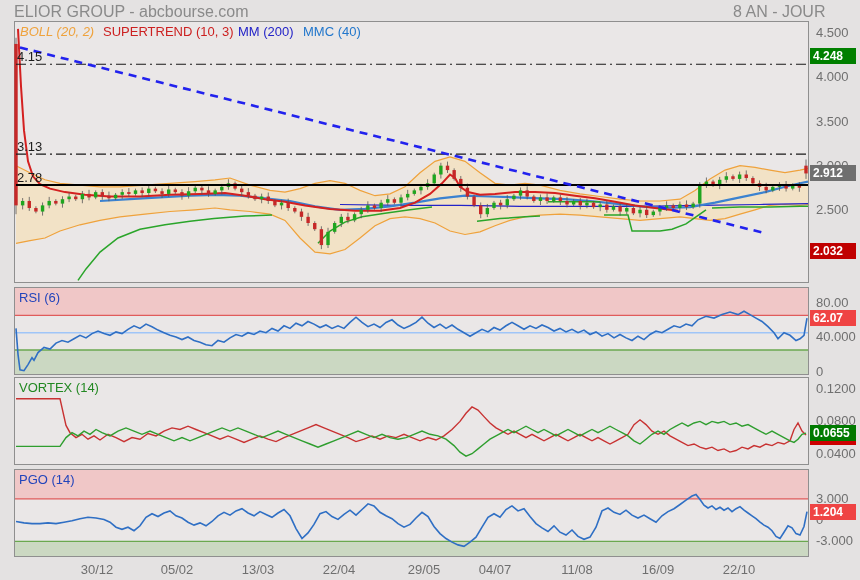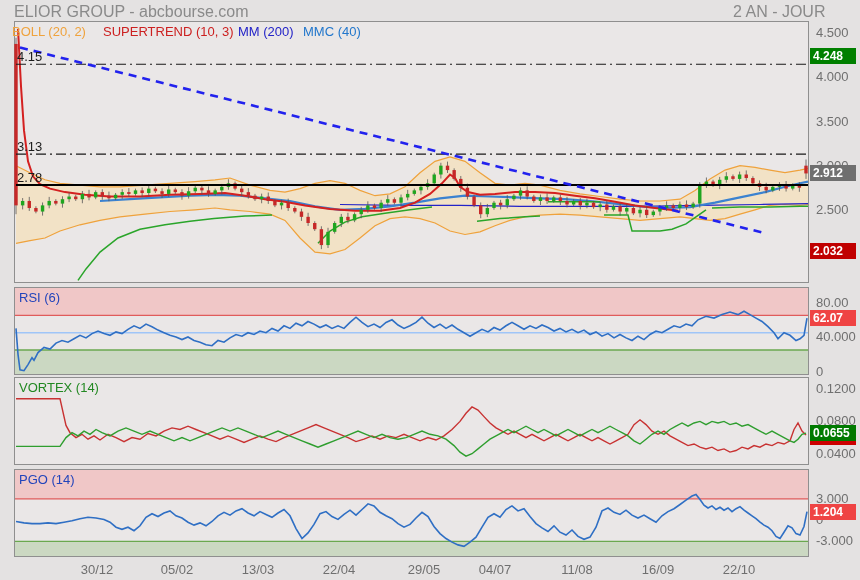--- a/index.html
+++ b/index.html
@@ -15,21 +15,21 @@
          font-size:12px;font-weight:bold;color:#fff;padding-left:3px;box-sizing:border-box;}
   .lvl-lbl{position:absolute;left:17px;font-size:13px;color:#1c1c1c;white-space:nowrap;}
   .x-lbl{position:absolute;width:52px;text-align:center;font-size:13px;color:#6f6f6f;top:562px;}
   .marker{position:absolute;left:810px;width:46px;}
 </style>
 </head>
 <body>
 
 <div id="screen">
   <div class="hdr" style="left:14px;top:3px;">ELIOR GROUP - abcbourse.com</div>
-  <div class="hdr" style="left:733px;top:3px;">2 AN - JOUR</div>
+  <div class="hdr" style="left:733px;top:3px;">8 AN - JOUR</div>
 
   <div class="panel" style="left:14px;top:21px;width:795px;height:262px;"></div>
   <div class="panel" style="left:14px;top:287px;width:795px;height:88px;"></div>
   <div class="panel" style="left:14px;top:377px;width:795px;height:88px;"></div>
   <div class="panel" style="left:14px;top:469px;width:795px;height:88px;"></div>
 
   <svg id="chart-svg" width="860" height="580">
       <rect x="15" y="288" width="793" height="27.470588235294144" fill="#f0c7c7"></rect>
       <rect x="15" y="349.98039215686276" width="793" height="24.019607843137237" fill="#cbd8c2"></rect>
       <line x1="15" y1="315.47058823529414" x2="808" y2="315.47058823529414" stroke="#e05b5b" stroke-width="1.3"></line>
@@ -295,21 +295,21 @@
       <line x1="16" y1="154.20538720538718" x2="808" y2="154.20538720538718" stroke="#1a1a1a" stroke-width="1.2" stroke-dasharray="10 4 2 4"></line>
       <line x1="16" y1="185.08080808080808" x2="808" y2="185.08080808080808" stroke="#000" stroke-width="2"></line>
       <path d="M20.0 47.5 L763.0 232.7" fill="none" stroke="#2222ee" stroke-width="2.6" stroke-dasharray="8 6"></path>
       <path d="M16.0 328.4 L18.0 354.3 L20.0 369.8 L24.0 370.7 L28.0 364.6 L32.0 357.7 L34.0 360.3 L38.0 352.6 L44.0 347.4 L50.0 349.1 L56.0 343.1 L62.0 340.5 L68.0 342.2 L74.0 338.8 L80.0 335.3 L86.0 337.9 L92.0 333.6 L98.0 331.0 L104.0 333.6 L110.0 335.3 L116.0 331.9 L122.0 333.6 L128.0 329.3 L134.0 325.8 L140.0 328.4 L146.0 324.1 L152.0 326.7 L158.0 330.1 L164.0 332.7 L170.0 335.3 L176.0 337.0 L182.0 339.6 L188.0 337.0 L194.0 340.5 L200.0 342.2 L206.0 344.8 L212.0 345.7 L218.0 340.5 L224.0 342.2 L230.0 337.9 L236.0 334.5 L242.0 336.2 L248.0 332.7 L254.0 334.5 L260.0 331.0 L266.0 332.7 L272.0 328.4 L278.0 331.0 L284.0 325.8 L290.0 328.4 L296.0 323.2 L302.0 325.8 L308.0 321.5 L314.0 324.1 L320.0 327.5 L326.0 325.0 L332.0 328.4 L338.0 325.8 L344.0 328.4 L350.0 322.4 L356.0 317.2 L362.0 322.4 L368.0 326.7 L374.0 324.1 L380.0 327.5 L386.0 322.4 L392.0 319.8 L398.0 325.0 L404.0 328.4 L410.0 325.8 L416.0 322.4 L422.0 317.2 L428.0 323.2 L434.0 327.5 L440.0 324.1 L446.0 328.4 L452.0 325.0 L458.0 329.3 L464.0 332.7 L470.0 336.2 L476.0 332.7 L482.0 329.3 L488.0 331.9 L494.0 327.5 L500.0 330.1 L506.0 325.8 L512.0 322.4 L518.0 325.8 L524.0 329.3 L530.0 325.8 L536.0 328.4 L542.0 325.0 L548.0 327.5 L554.0 331.0 L560.0 328.4 L566.0 331.9 L572.0 329.3 L578.0 332.7 L584.0 330.1 L590.0 334.5 L596.0 331.9 L602.0 336.2 L608.0 333.6 L614.0 337.9 L620.0 334.5 L626.0 337.9 L632.0 340.5 L638.0 336.2 L644.0 339.6 L650.0 334.5 L656.0 331.0 L662.0 332.7 L668.0 329.3 L674.0 325.8 L680.0 327.5 L686.0 324.1 L692.0 325.8 L698.0 319.8 L706.0 316.3 L714.0 318.1 L722.0 314.6 L730.0 312.0 L738.0 314.6 L744.0 311.2 L750.0 314.6 L756.0 318.1 L762.0 321.5 L768.0 326.7 L774.0 332.7 L778.0 338.8 L784.0 332.7 L790.0 335.3 L796.0 340.5 L800.0 338.8 L804.0 335.3 L807.0 318.1" fill="none" stroke="#2f6fc4" stroke-width="1.6"></path>
       <path d="M16.0 521.5 L24.0 522.9 L32.0 523.6 L40.0 523.6 L48.0 522.9 L56.0 523.6 L64.0 522.2 L72.0 520.8 L80.0 518.7 L88.0 517.3 L96.0 518.0 L104.0 519.4 L110.0 522.2 L116.0 527.2 L122.0 529.3 L128.0 527.2 L134.0 530.7 L140.0 525.8 L146.0 517.3 L152.0 513.7 L158.0 516.5 L164.0 513.0 L170.0 510.9 L176.0 515.8 L182.0 518.0 L188.0 522.2 L194.0 525.1 L200.0 522.9 L206.0 525.8 L212.0 521.5 L218.0 515.8 L224.0 512.3 L230.0 515.1 L236.0 510.9 L242.0 508.7 L248.0 513.0 L254.0 515.8 L260.0 511.6 L266.0 514.4 L272.0 517.3 L278.0 513.0 L284.0 509.5 L290.0 515.8 L296.0 528.6 L302.0 538.5 L308.0 532.9 L314.0 524.4 L320.0 513.7 L326.0 511.6 L332.0 516.5 L338.0 519.4 L344.0 514.4 L350.0 510.2 L356.0 515.1 L362.0 509.5 L368.0 503.8 L374.0 505.9 L380.0 512.3 L386.0 515.8 L392.0 518.7 L398.0 523.6 L404.0 527.2 L410.0 524.4 L416.0 518.0 L422.0 512.3 L428.0 516.5 L434.0 526.5 L440.0 533.6 L446.0 538.5 L452.0 542.1 L458.0 544.9 L464.0 546.4 L470.0 542.1 L476.0 537.1 L482.0 527.2 L488.0 517.3 L494.0 513.7 L500.0 517.3 L506.0 509.5 L512.0 505.9 L518.0 510.9 L524.0 508.7 L530.0 516.5 L536.0 523.6 L542.0 527.9 L548.0 531.5 L554.0 525.8 L560.0 532.2 L566.0 535.0 L572.0 530.0 L578.0 536.4 L584.0 539.3 L590.0 537.1 L596.0 527.2 L602.0 510.9 L608.0 508.0 L614.0 512.3 L620.0 514.4 L626.0 510.2 L632.0 515.1 L638.0 518.0 L644.0 515.1 L650.0 518.7 L656.0 522.2 L662.0 515.8 L668.0 511.6 L674.0 508.7 L680.0 504.5 L686.0 500.2 L692.0 496.0 L696.0 494.5 L700.0 499.5 L704.0 505.2 L708.0 508.0 L712.0 505.9 L716.0 509.5 L720.0 507.3 L724.0 510.2 L728.0 508.0 L732.0 511.6 L736.0 508.7 L740.0 506.6 L744.0 510.2 L748.0 513.0 L752.0 515.8 L756.0 518.7 L760.0 522.2 L764.0 525.1 L768.0 527.2 L772.0 530.7 L776.0 536.4 L780.0 538.5 L784.0 532.2 L788.0 525.8 L792.0 527.9 L796.0 533.6 L800.0 535.0 L804.0 526.5 L807.0 511.6" fill="none" stroke="#2f6fc4" stroke-width="1.6"></path>
       <path d="M16.0 398.8 L60.0 398.8 L66.0 425.4 L70.0 432.7 L76.0 437.6 L82.0 434.3 L88.0 439.2 L94.0 435.9 L100.0 440.0 L108.0 434.3 L116.0 437.6 L124.0 441.6 L132.0 437.6 L140.0 439.2 L148.0 433.5 L156.0 435.9 L164.0 431.1 L172.0 427.9 L180.0 429.5 L188.0 426.2 L196.0 429.5 L204.0 432.7 L212.0 435.9 L220.0 439.2 L228.0 435.9 L236.0 439.2 L244.0 442.4 L252.0 439.2 L260.0 435.9 L268.0 439.2 L276.0 441.6 L284.0 437.6 L292.0 434.3 L300.0 431.1 L308.0 427.9 L316.0 424.6 L324.0 427.9 L332.0 431.1 L340.0 434.3 L348.0 437.6 L356.0 441.6 L364.0 439.2 L372.0 435.9 L380.0 439.2 L388.0 435.9 L396.0 437.6 L404.0 434.3 L412.0 437.6 L420.0 440.8 L428.0 437.6 L436.0 440.0 L444.0 435.9 L452.0 429.5 L460.0 421.4 L466.0 413.3 L472.0 406.9 L478.0 410.1 L484.0 416.6 L490.0 423.0 L496.0 427.9 L502.0 431.1 L508.0 434.3 L514.0 431.1 L520.0 434.3 L526.0 437.6 L532.0 434.3 L538.0 437.6 L544.0 440.8 L550.0 437.6 L556.0 434.3 L562.0 437.6 L568.0 440.8 L574.0 437.6 L580.0 434.3 L586.0 437.6 L592.0 440.8 L598.0 437.6 L604.0 440.8 L610.0 444.0 L616.0 440.8 L622.0 437.6 L628.0 434.3 L634.0 424.6 L640.0 419.8 L646.0 424.6 L652.0 431.1 L658.0 434.3 L664.0 431.1 L670.0 435.9 L676.0 439.2 L682.0 442.4 L688.0 445.6 L694.0 444.0 L700.0 447.2 L706.0 448.9 L712.0 447.2 L718.0 450.5 L724.0 448.9 L730.0 452.1 L736.0 450.5 L742.0 447.2 L748.0 448.9 L754.0 445.6 L760.0 447.2 L766.0 444.0 L772.0 445.6 L778.0 442.4 L784.0 444.0 L790.0 440.8 L794.0 429.5 L798.0 423.0 L802.0 431.1 L806.0 435.1" fill="none" stroke="#c83232" stroke-width="1.4"></path>
       <path d="M16.0 446.4 L60.0 446.4 L66.0 437.6 L72.0 432.7 L78.0 435.9 L84.0 431.1 L90.0 434.3 L96.0 429.5 L102.0 432.7 L110.0 435.9 L118.0 431.1 L126.0 427.9 L134.0 431.1 L142.0 434.3 L150.0 431.1 L158.0 434.3 L166.0 437.6 L174.0 440.8 L182.0 437.6 L190.0 440.8 L198.0 437.6 L206.0 434.3 L214.0 431.1 L222.0 427.9 L230.0 431.1 L238.0 427.9 L246.0 431.1 L254.0 434.3 L262.0 437.6 L270.0 434.3 L278.0 431.1 L286.0 434.3 L294.0 437.6 L302.0 440.8 L310.0 444.0 L318.0 447.2 L326.0 444.0 L334.0 440.8 L342.0 437.6 L350.0 434.3 L358.0 431.1 L366.0 434.3 L374.0 437.6 L382.0 434.3 L390.0 437.6 L398.0 439.2 L406.0 437.6 L414.0 434.3 L422.0 431.1 L430.0 434.3 L438.0 435.9 L446.0 439.2 L454.0 445.6 L460.0 452.1 L466.0 456.1 L472.0 453.7 L478.0 448.9 L484.0 444.0 L490.0 439.2 L496.0 435.9 L502.0 432.7 L508.0 429.5 L514.0 432.7 L520.0 429.5 L526.0 426.2 L532.0 429.5 L538.0 432.7 L544.0 429.5 L550.0 432.7 L556.0 435.9 L562.0 432.7 L568.0 429.5 L574.0 432.7 L580.0 435.9 L586.0 432.7 L592.0 429.5 L598.0 432.7 L604.0 429.5 L610.0 426.2 L616.0 429.5 L622.0 432.7 L628.0 435.9 L634.0 440.8 L640.0 444.0 L646.0 439.2 L652.0 434.3 L658.0 431.1 L664.0 434.3 L670.0 429.5 L676.0 426.2 L682.0 423.0 L688.0 426.2 L694.0 423.0 L700.0 421.4 L706.0 424.6 L712.0 421.4 L718.0 423.0 L724.0 421.4 L730.0 424.6 L736.0 423.0 L742.0 426.2 L748.0 424.6 L754.0 427.9 L760.0 431.1 L766.0 434.3 L772.0 431.1 L778.0 434.3 L784.0 437.6 L790.0 440.8 L794.0 442.4 L798.0 439.2 L802.0 434.3 L806.0 433.1" fill="none" stroke="#2f9e2f" stroke-width="1.4"></path>
     </svg>
 
   <div id="legend">
-      <span class="legend-item" style="left: 12px; top: 24px; color: rgb(239, 162, 60);">BOLL (20, 2)</span>
+      <span class="legend-item" style="left: 20px; top: 24px; color: rgb(239, 162, 60); font-style: italic;">BOLL (20, 2)</span>
       <span class="legend-item" style="left: 103px; top: 24px; color: rgb(204, 32, 32);">SUPERTREND (10, 3)</span>
       <span class="legend-item" style="left: 238px; top: 24px; color: rgb(35, 35, 200);">MM (200)</span>
       <span class="legend-item" style="left: 303px; top: 24px; color: rgb(34, 119, 204);">MMC (40)</span>
     </div>
   <div id="overlays">
       <div class="lvl-lbl" style="top: 49.2256px;">4.15</div>
       <div class="lvl-lbl" style="top: 139.205px;">3.13</div>
       <div class="lvl-lbl" style="top: 170.081px;">2.78</div>
       <div class="panel-title" style="left: 19px; top: 290px; color: rgb(34, 68, 187);">RSI (6)</div>
       <div class="panel-title" style="left: 19px; top: 380px; color: rgb(34, 136, 34);">VORTEX (14)</div>

